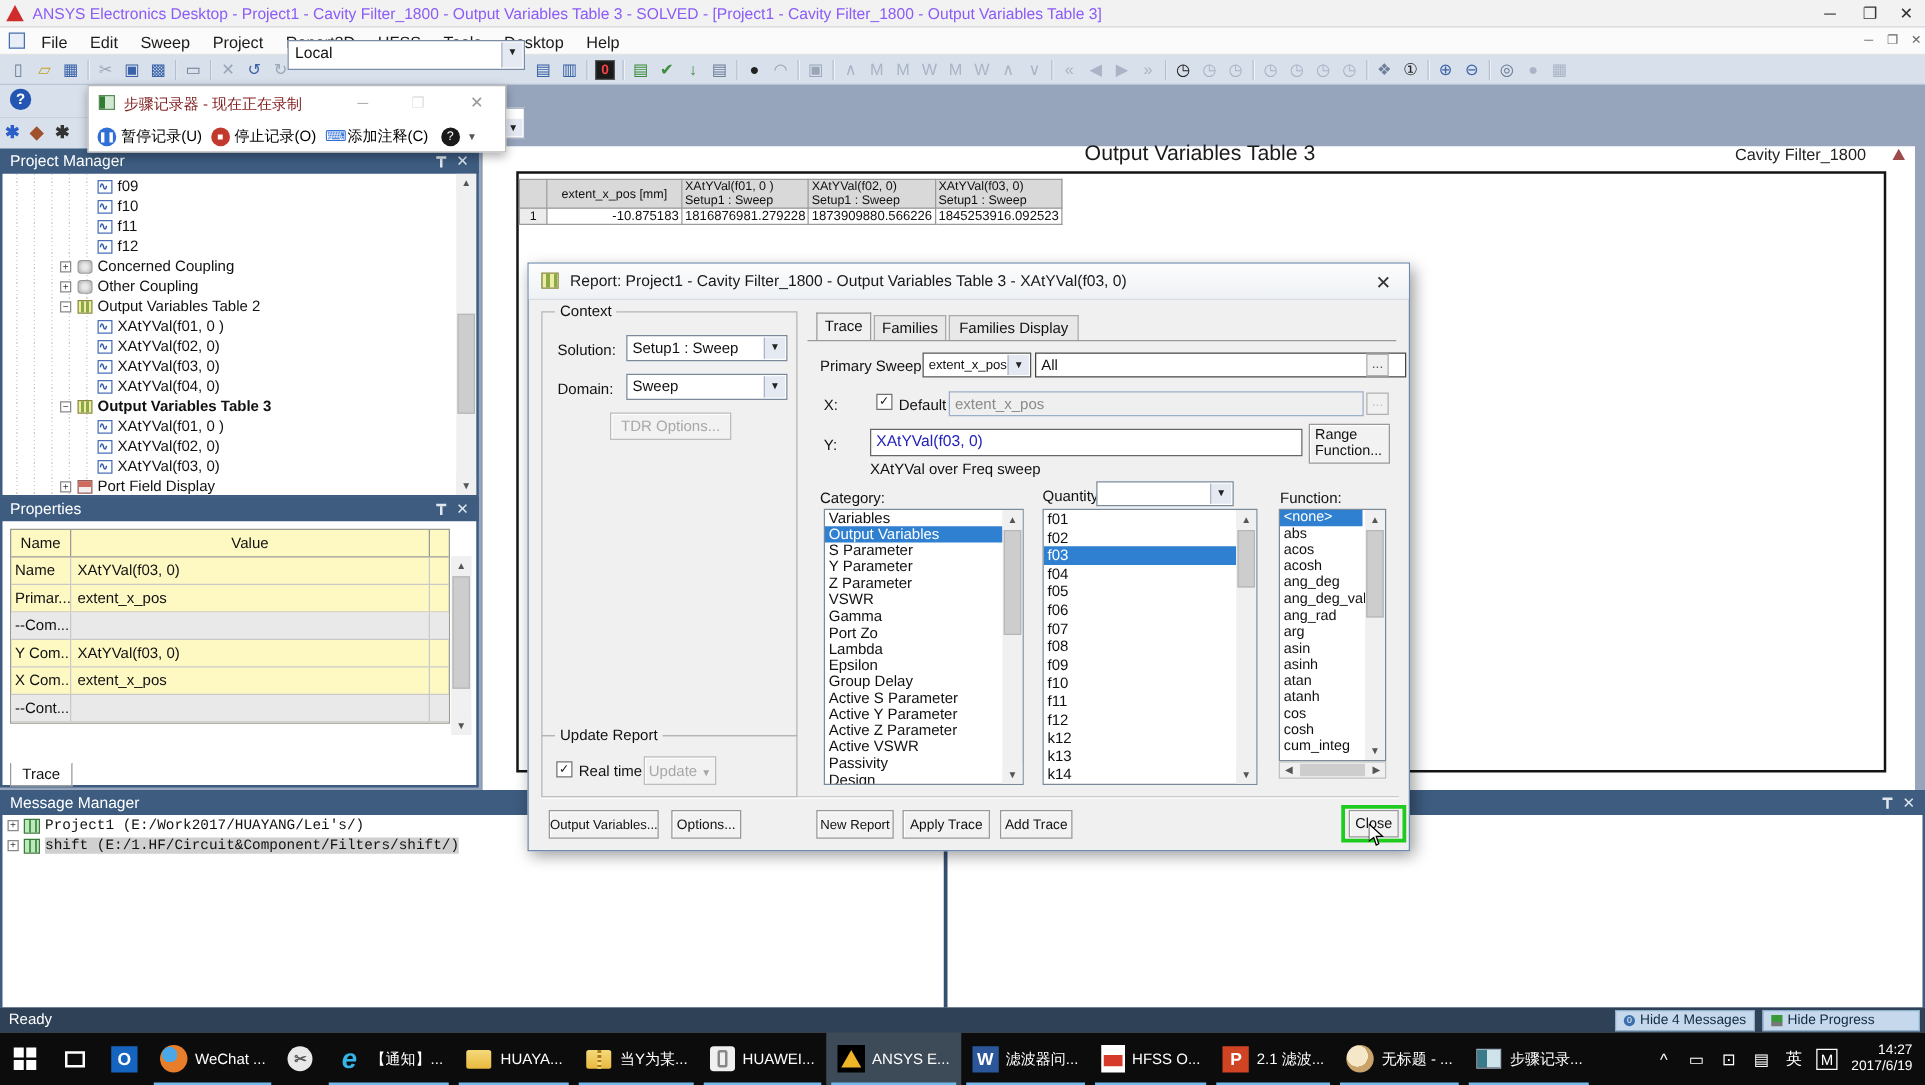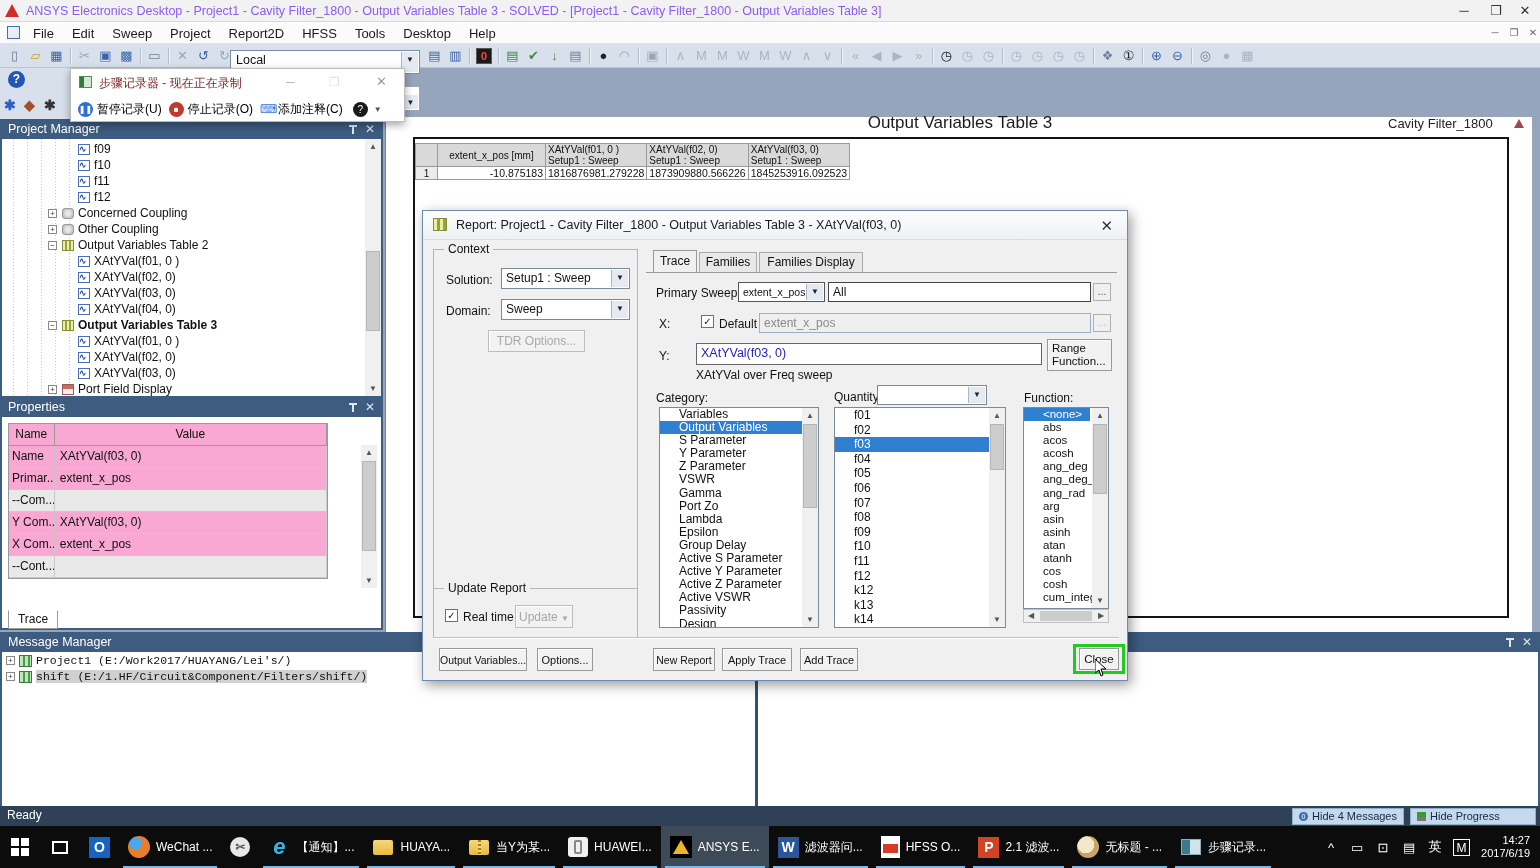--- a/index.html
+++ b/index.html
@@ -19,21 +19,21 @@
 .cbtn{top:26px;width:18px;height:15px;text-align:center;line-height:14px;color:#666;font-size:10px}
 
 #toolbar1{left:0;top:44px;width:1540px;height:24px;background:#d8e0eb;border-bottom:1px solid #b9c4d4}
 #tb-icons{left:4px;top:44px;height:24px;display:flex;align-items:center}
 .ti{width:21px;text-align:center;font-size:13px;line-height:22px;height:22px;white-space:nowrap}
 .ti.sep{width:7px}
 .ti.sep::before{content:"";display:block;width:1px;height:16px;margin:3px auto;background:#b3bfd0;border-right:1px solid #eef2f8}
 .c-blue{color:#3a62a8}.c-gray{color:#9aa6b8}.c-fade{color:#aab4c6}.c-dark{color:#222}
 .c-green{color:#3d8d3d}.c-yellow{color:#c8a024}.c-dim{color:#6d7f99}
 .ti.zero{background:#1a1a1a;color:#ff4040;width:16px;height:16px;line-height:15px;font-weight:bold;font-size:11px;margin:0 3px;border:1px solid #555}
-#local-combo{left:230px;top:50px;width:190px;height:24px;background:#fff;border:1px solid #7b8da5}
+#local-combo{left:230px;top:32px;width:190px;height:24px;background:#fff;border:1px solid #7b8da5}
 #local-combo .val{position:absolute;left:5px;top:2px;font-size:12.5px}
 .ddbtn{position:absolute;right:1px;top:1px;bottom:1px;width:17px;background:#e4e9f2;border-left:1px solid #aab6c8;text-align:center;line-height:16px;font-size:8px;color:#222}
 #tb-icons2{left:424px;top:44px;height:24px;display:flex;align-items:center}
 
 #tbrow2{left:0;top:68px;width:70px;height:26px;background:#d8e0eb}
 #tbrow3{left:0;top:94px;width:70px;height:25px;background:#d8e0eb}
 #qmark{left:8px;top:71px;width:17px;height:17px;border-radius:50%;background:#2356b2;color:#fff;text-align:center;line-height:17px;font-weight:bold;font-size:12px}
 #tbrow3 span{position:absolute;top:3px;font-size:14px;font-weight:bold}
 #combo-remnant{left:396px;top:86px;width:24px;height:25px;background:#fff;border:1px solid #9aa7ba}
 #combo-remnant .ddbtn{right:1px;top:auto;bottom:1px;height:14px;width:16px}
@@ -91,21 +91,21 @@
 .table .ticn{border:1px solid #8a8a3a;background:repeating-linear-gradient(90deg,#f0eda0 0 2px,#8aaa4a 2px 4px)}
 .coupling .ticn{border:1px solid #999;background:radial-gradient(circle,#e8e8e8 30%,#b0b0b0 100%);border-radius:3px}
 .port .ticn{border:1px solid #995a5a;background:linear-gradient(180deg,#d06a5a 0 50%,#f0f0f0 50%)}
 
 .vsb{position:absolute;width:16px;background:#f0f0f0}
 .sbtn{position:absolute;left:0;width:16px;height:15px;background:#f0f0f0;text-align:center;font-size:8px;color:#555;line-height:15px}
 .sthumb{position:absolute;left:1px;width:14px;background:#cdcdcd;border:1px solid #b6b6b6}
 
 #props{left:0;top:397px;width:383px;height:233px;background:#3d5c80}
 #props-body{position:absolute;left:2px;top:20px;right:2px;bottom:2px;background:#fff}
-#ptable{position:absolute;left:6px;top:6px;width:320px;border:1px solid #9a9a9a;background:#f9a8d4}
+#ptable{position:absolute;left:6px;top:6px;width:352px;border:1px solid #9a9a9a;background:#fef9c3}
 #phead{display:flex;height:22px;border-bottom:1px solid #9a9a9a}
 #phead div{font-size:12px;text-align:center;line-height:21px}
 #ph-name{width:48px;border-right:1px solid #9a9a9a}
 #ph-value{width:287px;border-right:1px solid #9a9a9a}
 #ph-rest{flex:1}
 .prow{display:flex;height:22px;border-bottom:1px solid #c9c9c9}
 .prow .pname{width:48px;border-right:1px solid #c9c9c9;padding:3px 0 0 3px;font-size:12px;white-space:nowrap;overflow:hidden}
 .prow .pval{width:287px;border-right:1px solid #c9c9c9;padding:3px 0 0 5px;font-size:12px;position:relative;white-space:nowrap;overflow:hidden}
 .prow .prest{flex:1}
 .prow.gray{background:#e9e9e9}
@@ -176,21 +176,21 @@
 .dots.disabled{color:#c0c0c0}
 .cb{position:absolute;width:13px;height:13px;background:#fff;border:1px solid #707070;text-align:center;line-height:11px;font-size:10px;color:#111}
 
 .tab{position:absolute;font-size:12px;text-align:center;white-space:nowrap}
 #tab-trace{left:230px;top:39px;width:44px;height:22px;background:#f0f0f0;border:1px solid #9a9a9a;border-bottom:none;line-height:21px}
 #tab-families{left:276px;top:41px;width:58px;height:20px;background:#e8e8e8;border:1px solid #aaa;border-bottom:none;line-height:19px}
 #tab-famdisp{left:336px;top:41px;width:104px;height:20px;background:#e8e8e8;border:1px solid #aaa;border-bottom:none;line-height:19px}
 #tabline{position:absolute;left:223px;top:61px;width:471px;height:1px;background:#9a9a9a}
 
 .listbox{position:absolute;background:#fff;border:1px solid #7a8a9a;overflow:hidden}
-.listbox .li{font-size:11.5px;padding-left:19px;white-space:nowrap}
+.listbox .li{font-size:11.5px;padding-left:3px;white-space:nowrap}
 .li.sel{background:#2f80d0;color:#fff}
 #cat-list .li{height:13.1px;line-height:13px;font-size:12px}
 #qty-list .li{height:14.6px;line-height:14.5px;font-size:12px}
 #fn-list .li{height:13.1px;line-height:13px}
 .hsb{position:absolute;height:14px;background:#f0f0f0;border:1px solid #c0c0c0}
 .hsb .lbt,.hsb .rbt{position:absolute;top:0;width:14px;height:12px;text-align:center;font-size:8px;color:#555;line-height:12px}
 .hsb .lbt{left:0}.hsb .rbt{right:0}
 .hsb .ht{position:absolute;left:16px;right:16px;top:1px;height:10px;background:#cdcdcd}
 #green-box{position:absolute;left:650px;top:433px;width:52px;height:30px;border:3px solid #1ecb1e}
 .cursor{position:absolute;width:12px;height:19px}
@@ -541,21 +541,21 @@
     <div class="btn disabled" style="left:92px;top:394px;width:58px;height:23px;line-height:22px"><span>Update</span> <span style="font-size:8px">▼</span></div>
     <div class="tab" id="tab-trace">Trace</div>
     <div class="tab" id="tab-families">Families</div>
     <div class="tab" id="tab-famdisp">Families Display</div>
     <div id="tabline"></div>
     <span class="lbl" style="left:233px;top:75px">Primary Sweep:</span>
     <div class="combo" style="left:315px;top:71px;width:87px;height:20px;border-color:#555">
       <span class="val" style="font-size:10.5px;top:3px">extent_x_pos</span>
       <span class="ddbtn">▼</span>
     </div>
-    <div class="field" style="left:405px;top:71px;width:263px;height:20px;border-color:#444">All</div>
+    <div class="field" style="left:405px;top:71px;width:297px;height:20px;border-color:#444">All</div>
     <div class="dots" style="left:670px;top:72px">...</div>
     <span class="lbl" style="left:236px;top:106px">X:</span>
     <span class="cb" style="left:278px;top:104px">✓</span>
     <span class="lbl" style="left:296px;top:106px">Default</span>
     <div class="field disabled" style="left:336px;top:102px;width:332px;height:20px">extent_x_pos</div>
     <div class="dots disabled" style="left:670px;top:103px">...</div>
     <span class="lbl" style="left:236px;top:138px">Y:</span>
     <div class="field" style="left:273px;top:132px;width:346px;height:22px;color:#2222bb;font-size:12.5px">XAtYVal(f03, 0)</div>
     <div class="btn" style="left:624px;top:128px;width:65px;height:32px;text-align:left;padding:2px 0 0 4px;font-size:11.5px;line-height:13px">
       <span>Range</span><br><span>Function...</span>

